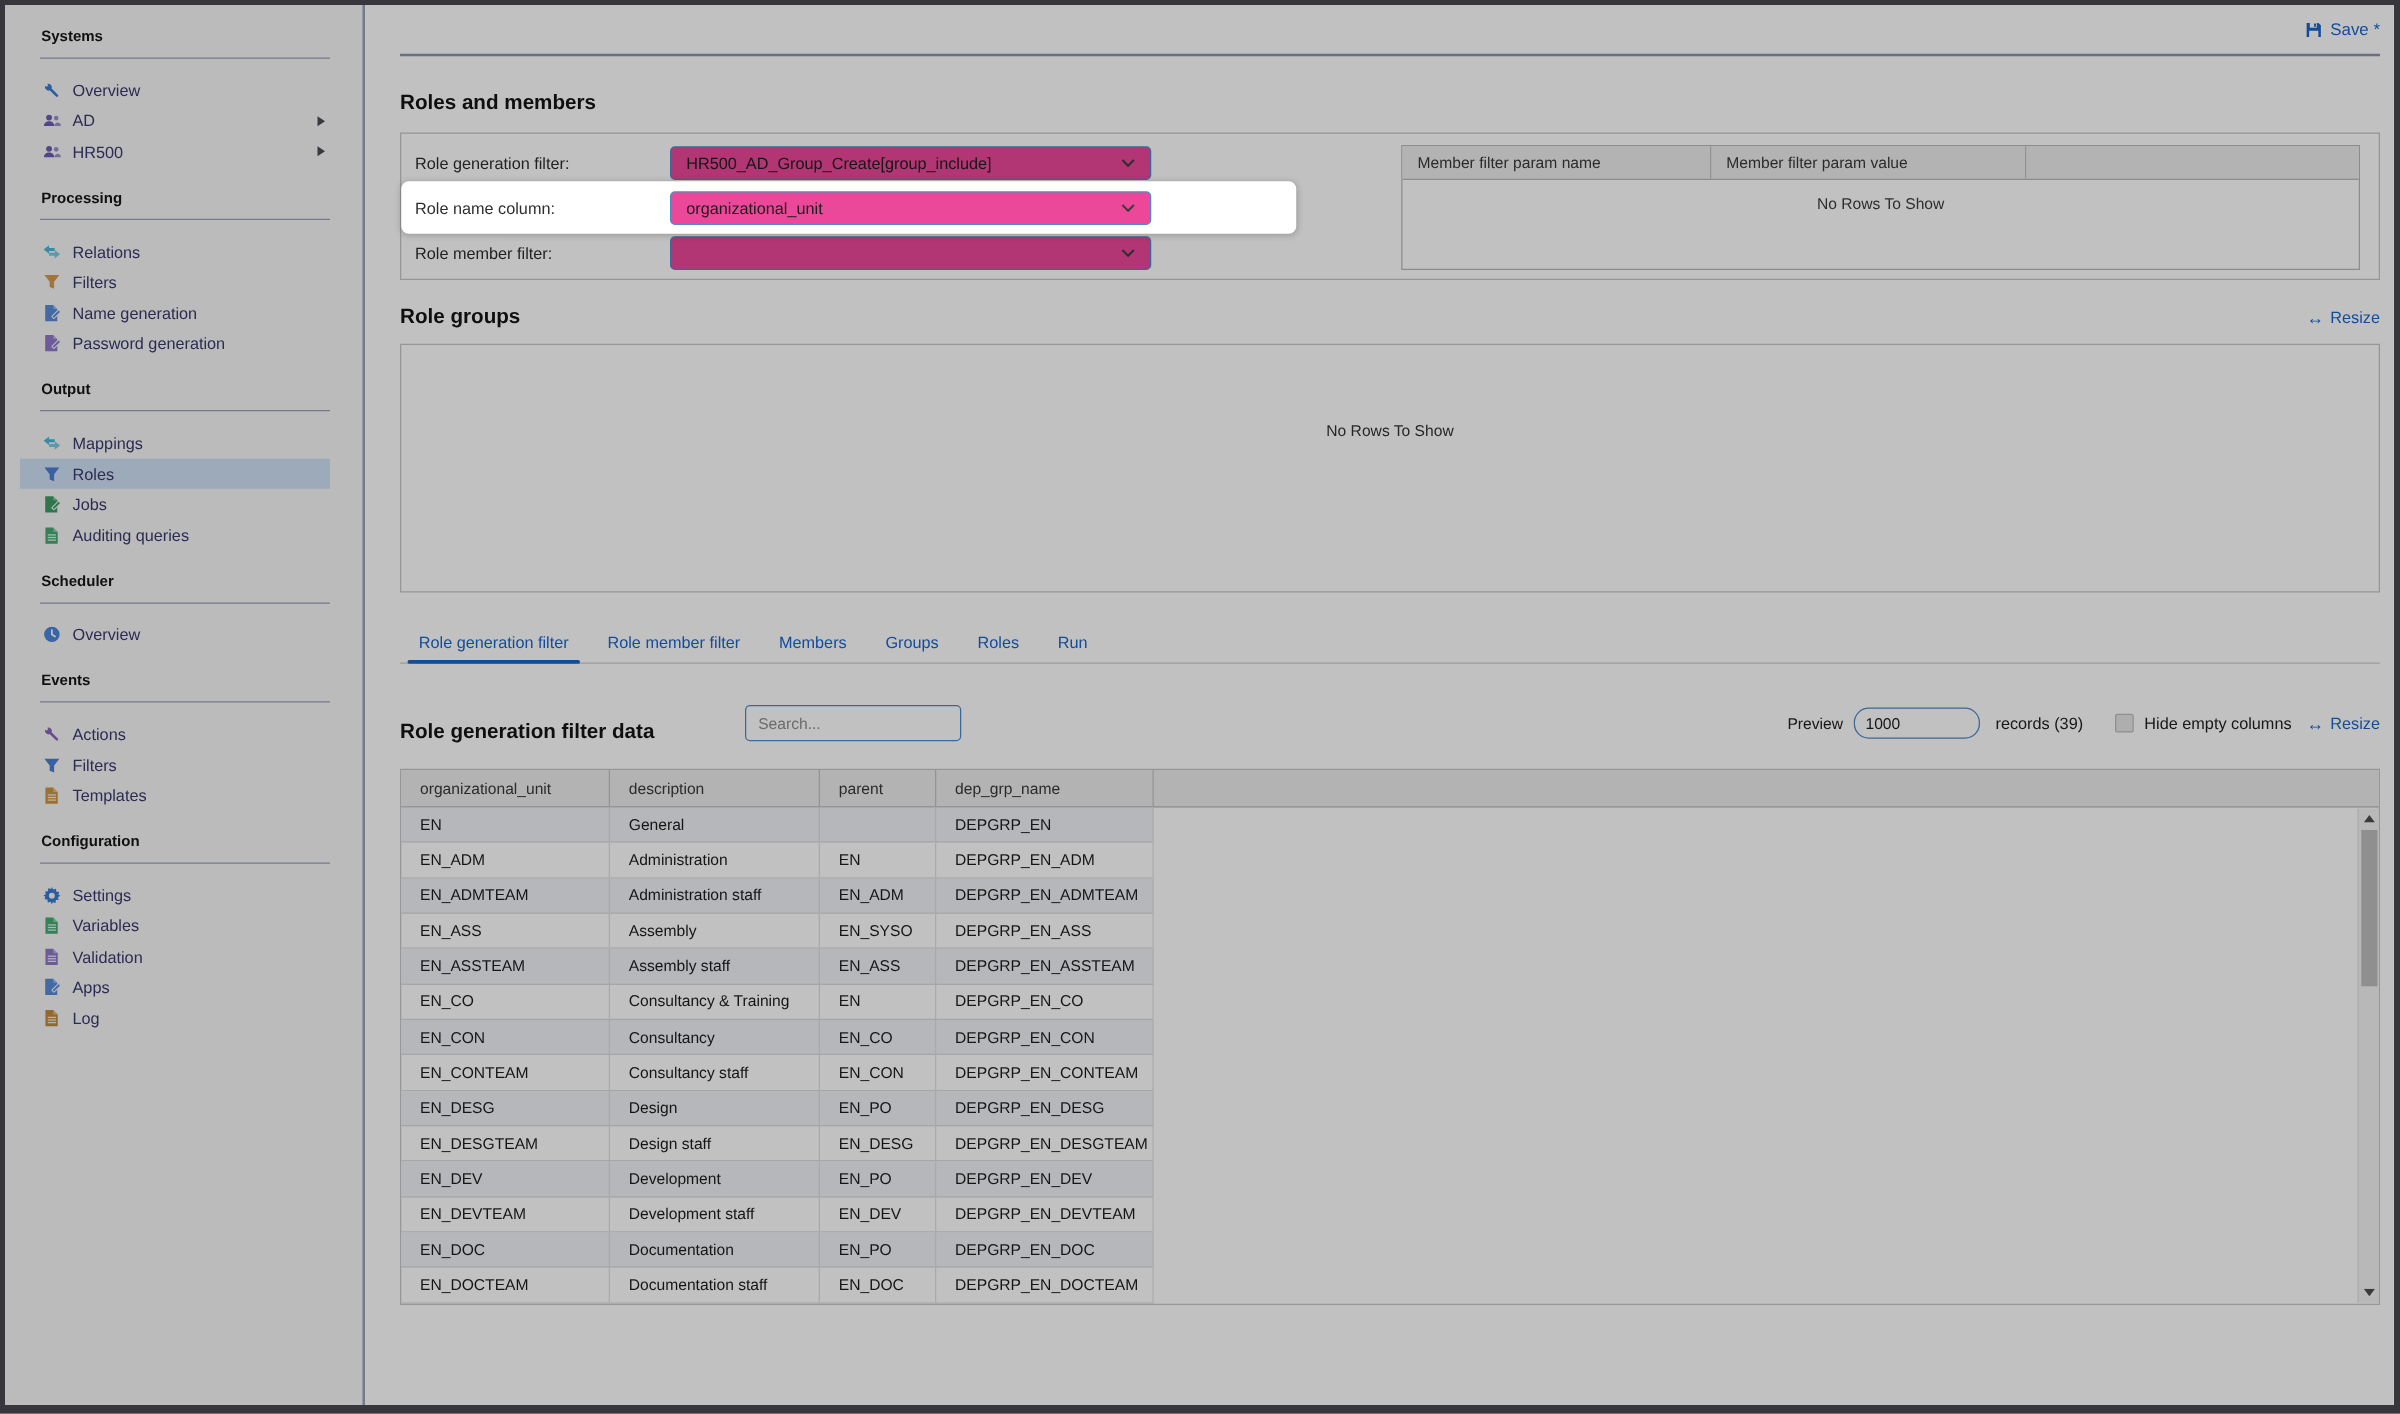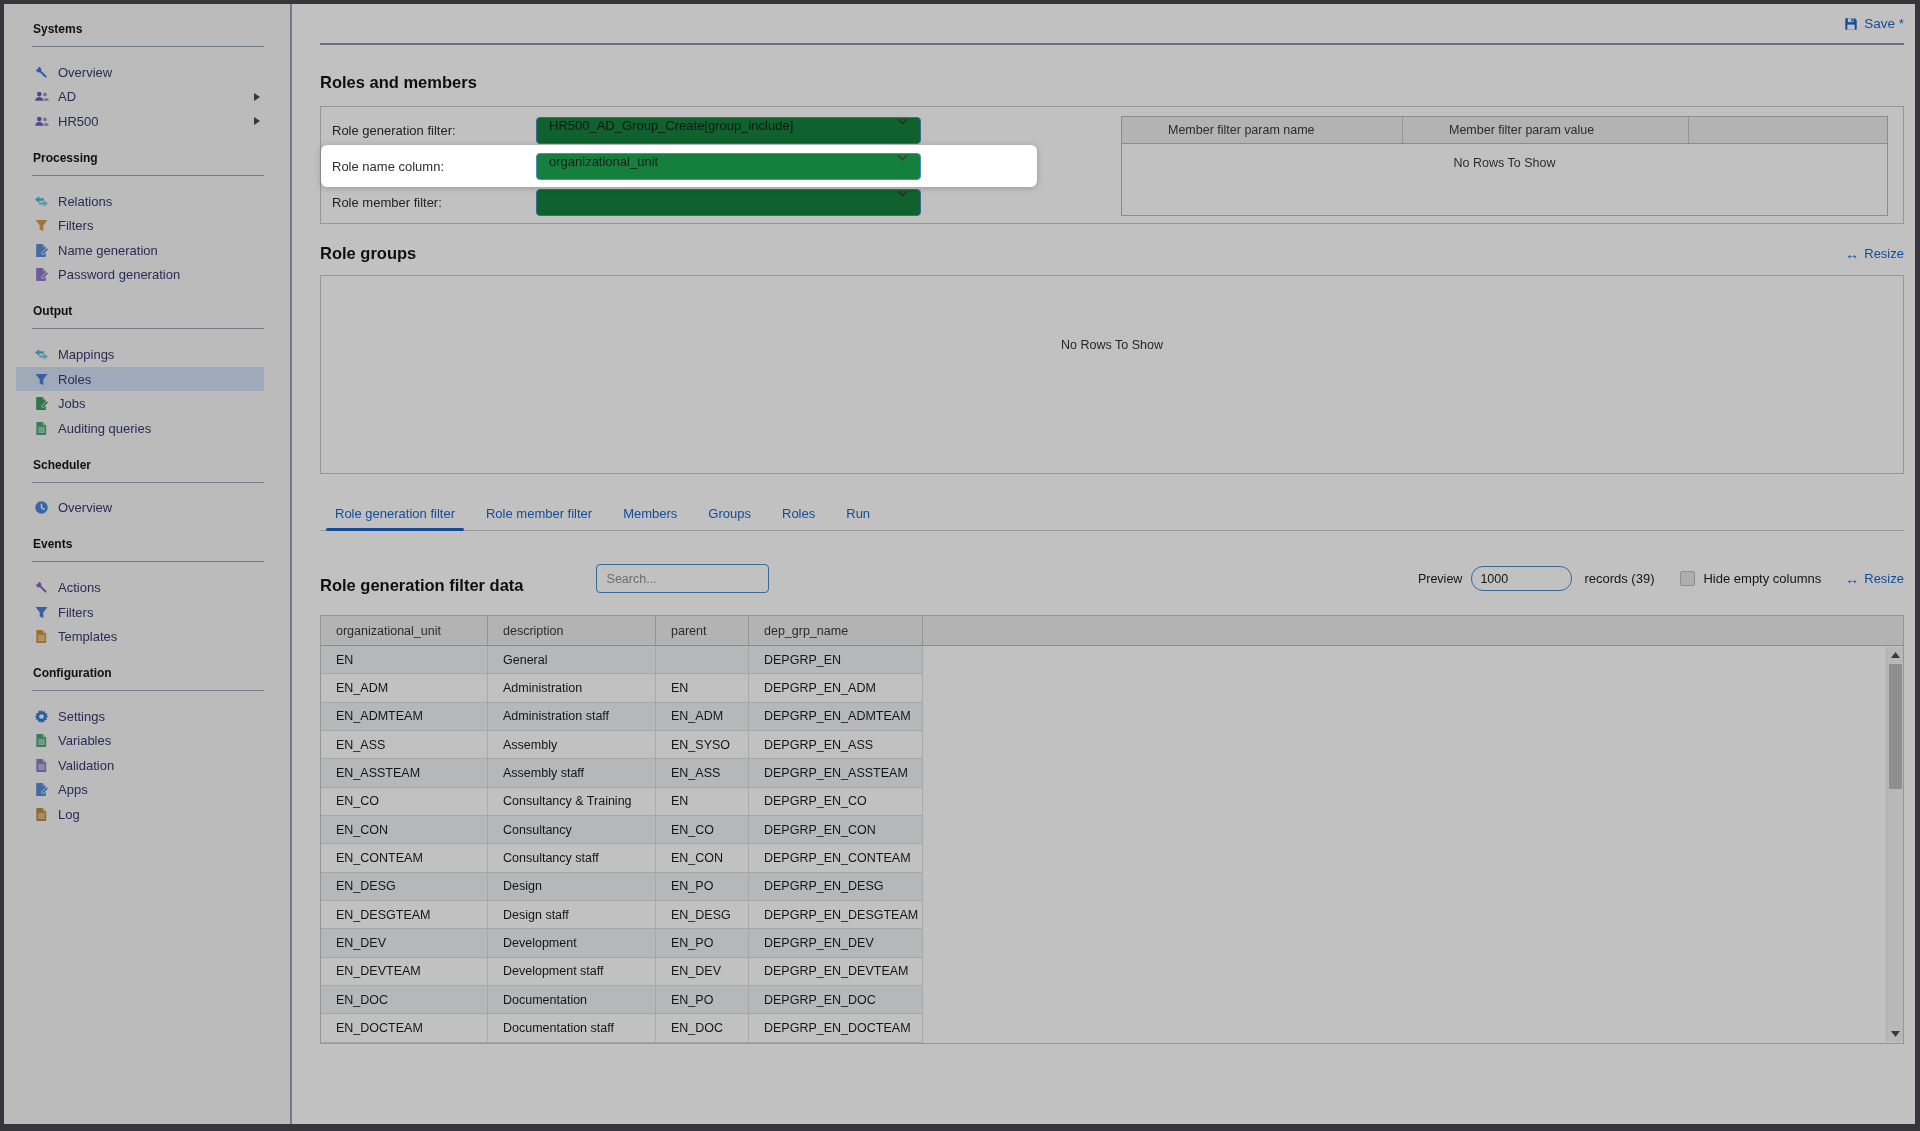--- a/index.html
+++ b/index.html
@@ -27,26 +27,26 @@
   .save-link{display:inline-flex;align-items:center;gap:6px;color:var(--blue);font-size:13.5px;cursor:pointer;}
   .save-link svg{display:block;}
 
   .section-title{font-size:16.5px;font-weight:bold;color:#141414;margin:28px 0 14px 0;line-height:19px;}
 
   
   .form-panel{position:relative;border:1px solid #c6c6c6;height:118px;background:#fff;}
   .form-rows{position:absolute;top:5px;left:0;}
   .form-row{height:36px;display:flex;align-items:center;padding-left:11px;}
   .form-row .f-label{width:204px;font-size:13px;color:#2e2e2e;flex:none;}
-  .dropdown{width:385px;height:27px;border:1.6px solid var(--dd);border-radius:4px;background:#15803d;display:flex;align-items:flex-start;justify-content:space-between;padding:0 12px;font-size:13px;color:#1c1c1c;cursor:pointer;}
+  .dropdown{width:385px;height:27px;border:1.6px solid var(--dd);border-radius:4px;background:#ec4899;display:flex;align-items:center;justify-content:space-between;padding:0 12px;font-size:13px;color:#1c1c1c;cursor:pointer;}
   .form-row.spotlight{position:relative;z-index:60;background:#ffffff;width:716px;height:42px;margin:-3px 0;border-radius:6px;box-shadow:0 1px 6px rgba(0,0,0,0.22);}
 
   .param-table{position:absolute;top:9px;right:15px;width:767px;height:100px;border:1px solid #b9b9b9;background:#fff;}
   .param-head{display:flex;height:27px;background:var(--thead);border-bottom:1px solid #b9b9b9;}
-  .param-head .cell{display:flex;align-items:center;padding-left:12px;font-size:12.5px;color:#3a3a3a;border-right:1px solid #c3c3c3;margin-left:34px;}
+  .param-head .cell{display:flex;align-items:center;padding-left:12px;font-size:12.5px;color:#3a3a3a;border-right:1px solid #c3c3c3;}
   .param-head .cell:nth-child(1){width:247px;}
   .param-head .cell:nth-child(2){width:252px;}
   .param-head .cell.filler{flex:1;border-right:none;}
   .param-empty{text-align:center;padding-top:12px;font-size:12.5px;color:#3c3c3c;}
 
   .section-row{display:flex;justify-content:space-between;align-items:center;margin:20px 0 12px 0;}
   .section-row .section-title{margin:0;}
   .resize-link{display:inline-flex;align-items:center;gap:5px;color:var(--blue);font-size:13px;cursor:pointer;}
   .arrow-glyph{font-weight:bold;font-size:14px;line-height:1;}
 
@@ -72,21 +72,21 @@
   .filter-row{margin-top:17px;display:flex;align-items:center;}
   .search-wrap{margin-left:32px;position:relative;}
   .search-input{width:173px;height:29px;border:1.6px solid var(--dd);border-radius:4px;padding:0 30px 0 10px;font-size:12.5px;color:#1c1c1c;font-family:"Liberation Sans",sans-serif;outline:none;background:#fff;margin-left:40px;}
   .search-input::placeholder{color:#8f8f8f;}
   .search-funnel{position:absolute;right:9px;top:8px;pointer-events:none;}
   .flex-spacer{flex:1;}
   .preview-label{font-size:12.5px;color:#222;}
   .preview-input{width:101px;height:25px;border:1.6px solid var(--dd);border-radius:12px;padding:0 8px;font-size:12.5px;color:#1c1c1c;margin:0 12px 0 9px;font-family:"Liberation Sans",sans-serif;outline:none;background:#fff;}
   .records-label{font-size:13px;color:#222;margin-right:26px;}
   .cb{width:15px;height:15px;background:#e6e6e6;border:1px solid #bdbdbd;border-radius:2px;margin-right:8px;flex:none;cursor:pointer;}
-  .cb-label{font-size:13px;color:#222;margin-right:24px;}
+  .cb-label{font-size:13px;color:#222;margin-right:12px;}
 
   
   .data-table{position:relative;margin-top:6px;border:1px solid #c6c6c6;height:429px;background:#fff;}
   .dt-head{display:flex;height:30px;background:var(--thead);border-bottom:1px solid #b9b9b9;}
   .dt-head .cell{display:flex;align-items:center;padding-left:15px;font-size:12.5px;color:#3a3a3a;border-right:1px solid #c3c3c3;}
   .dt-head .cell:nth-child(1){width:167px;}
   .dt-head .cell:nth-child(2){width:168px;}
   .dt-head .cell:nth-child(3){width:93px;}
   .dt-head .cell:nth-child(4){width:174px;}
   .dt-head .cell.filler{flex:1;border-right:none;}

